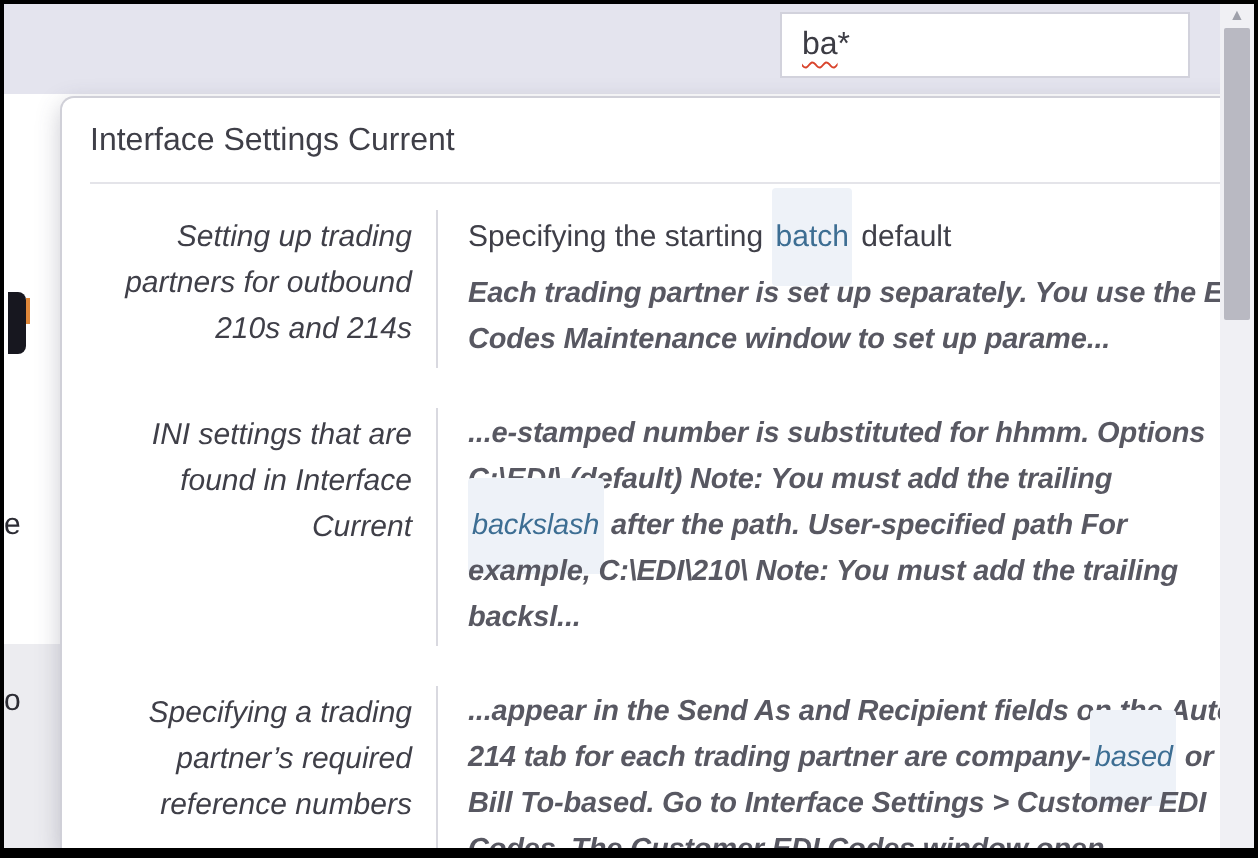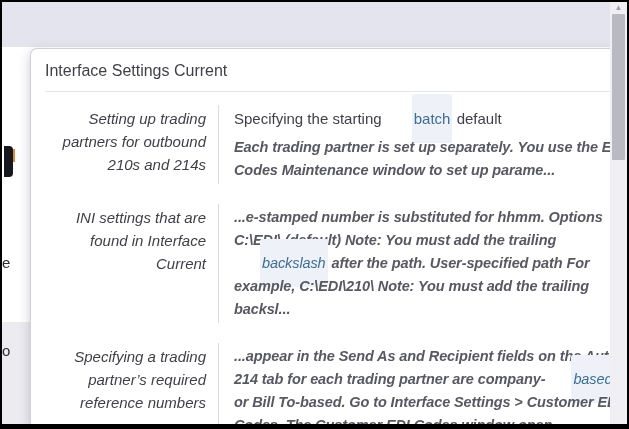--- a/index.html
+++ b/index.html
@@ -83,40 +83,43 @@
   .result-link {
     font-size:15px; line-height:23px; color:#3f3f48; margin-bottom:6px;
   }
   .result-snippet {
     font-size:14.5px; font-weight:700; line-height:23px; color:#585862;
     letter-spacing:-0.1px;
     font-style:italic;
   }
   .hl {
     color:#3d6e93; background:#eef2f8; font-weight:400;
-    border-radius:2px; padding:16px 2px;margin-left:26px;
+    border-radius:2px; padding:16px 2px;
   }
 
   
   .dropdown-scrollbar {
     position:absolute; right:3px; top:5px; bottom:0; width:9px;
   }
   .dropdown-scrollbar .scroll-arrow { font-size:7px; line-height:10px; }
   .dropdown-scrollbar .thumb {
     position:absolute; left:0; top:15px; bottom:0; width:8px;
     background:#b5b5be; border-radius:3px 3px 0 0;
   }
 </style>
 </head>
 <body>
 
 <div class="frame">
 
   <div class="topbar"></div>
 
+  <div class="search-box" role="textbox">
+    <span class="misspelled">ba</span><span>*</span>
+  </div>
 
   <div class="left-gray-region"></div>
   <div class="bg-bigmark"></div>
   <div class="bg-orange"></div>
   <span class="bg-glyph" style="left:0;top:252px;">e</span>
   <span class="bg-glyph" style="left:0;top:340px;">o</span>
 
   <div class="page-scrollbar">
     <span class="scroll-arrow">▲</span>
     <div class="thumb"></div>

